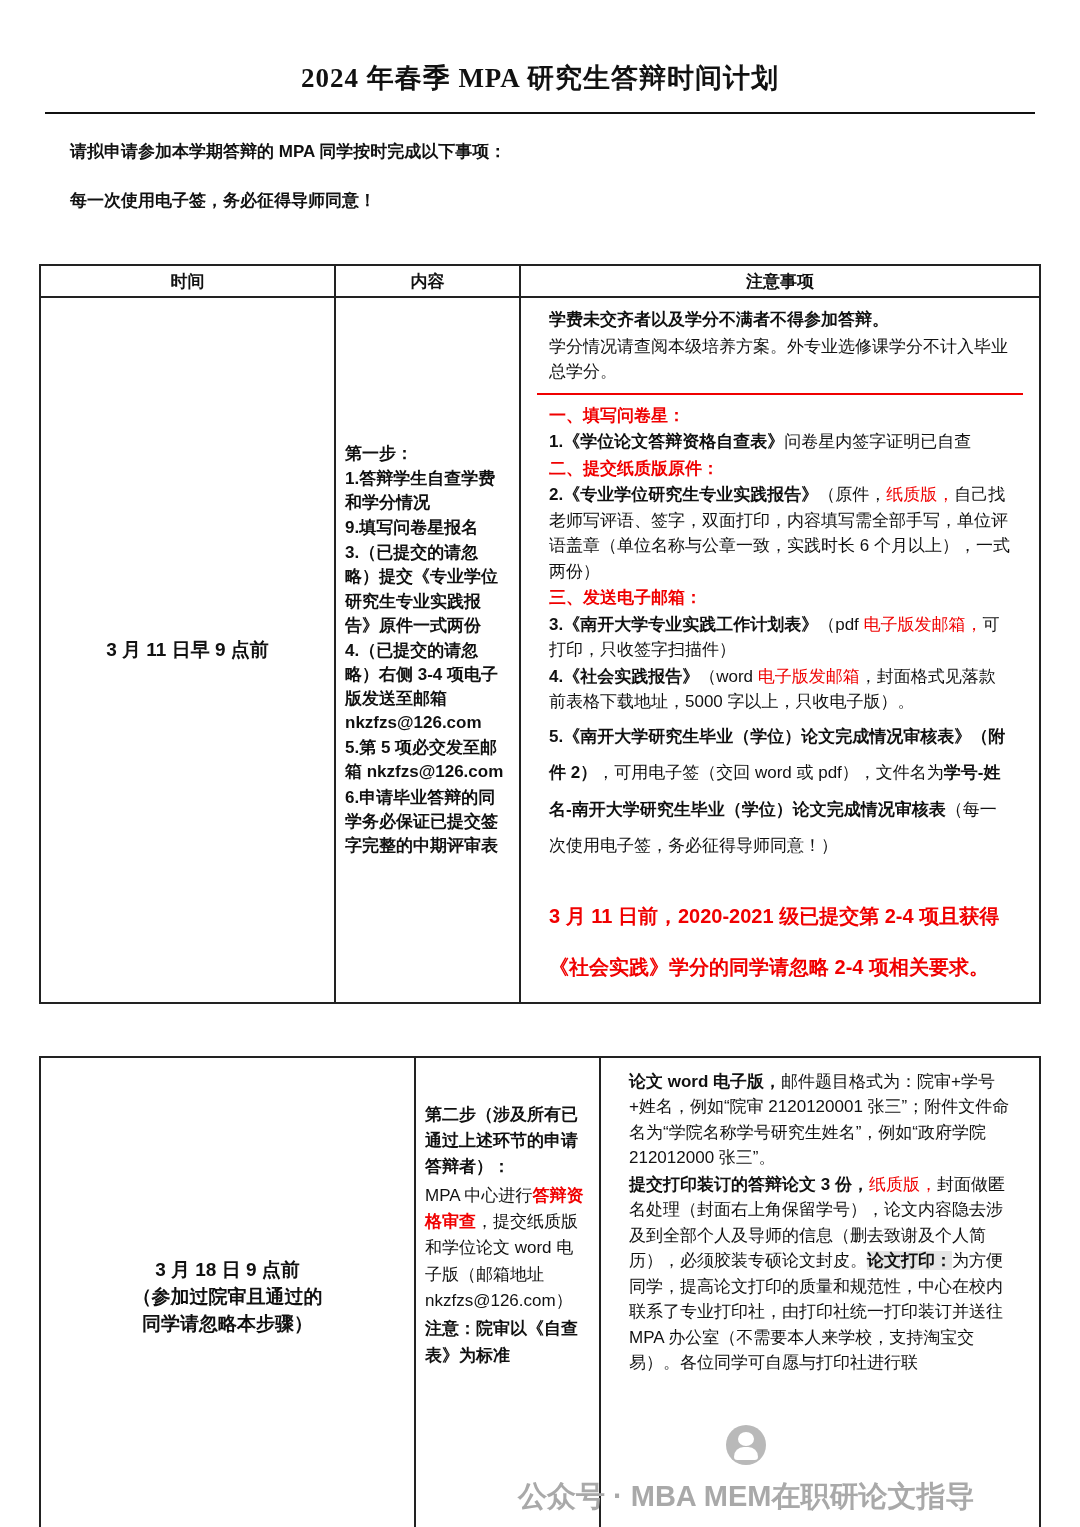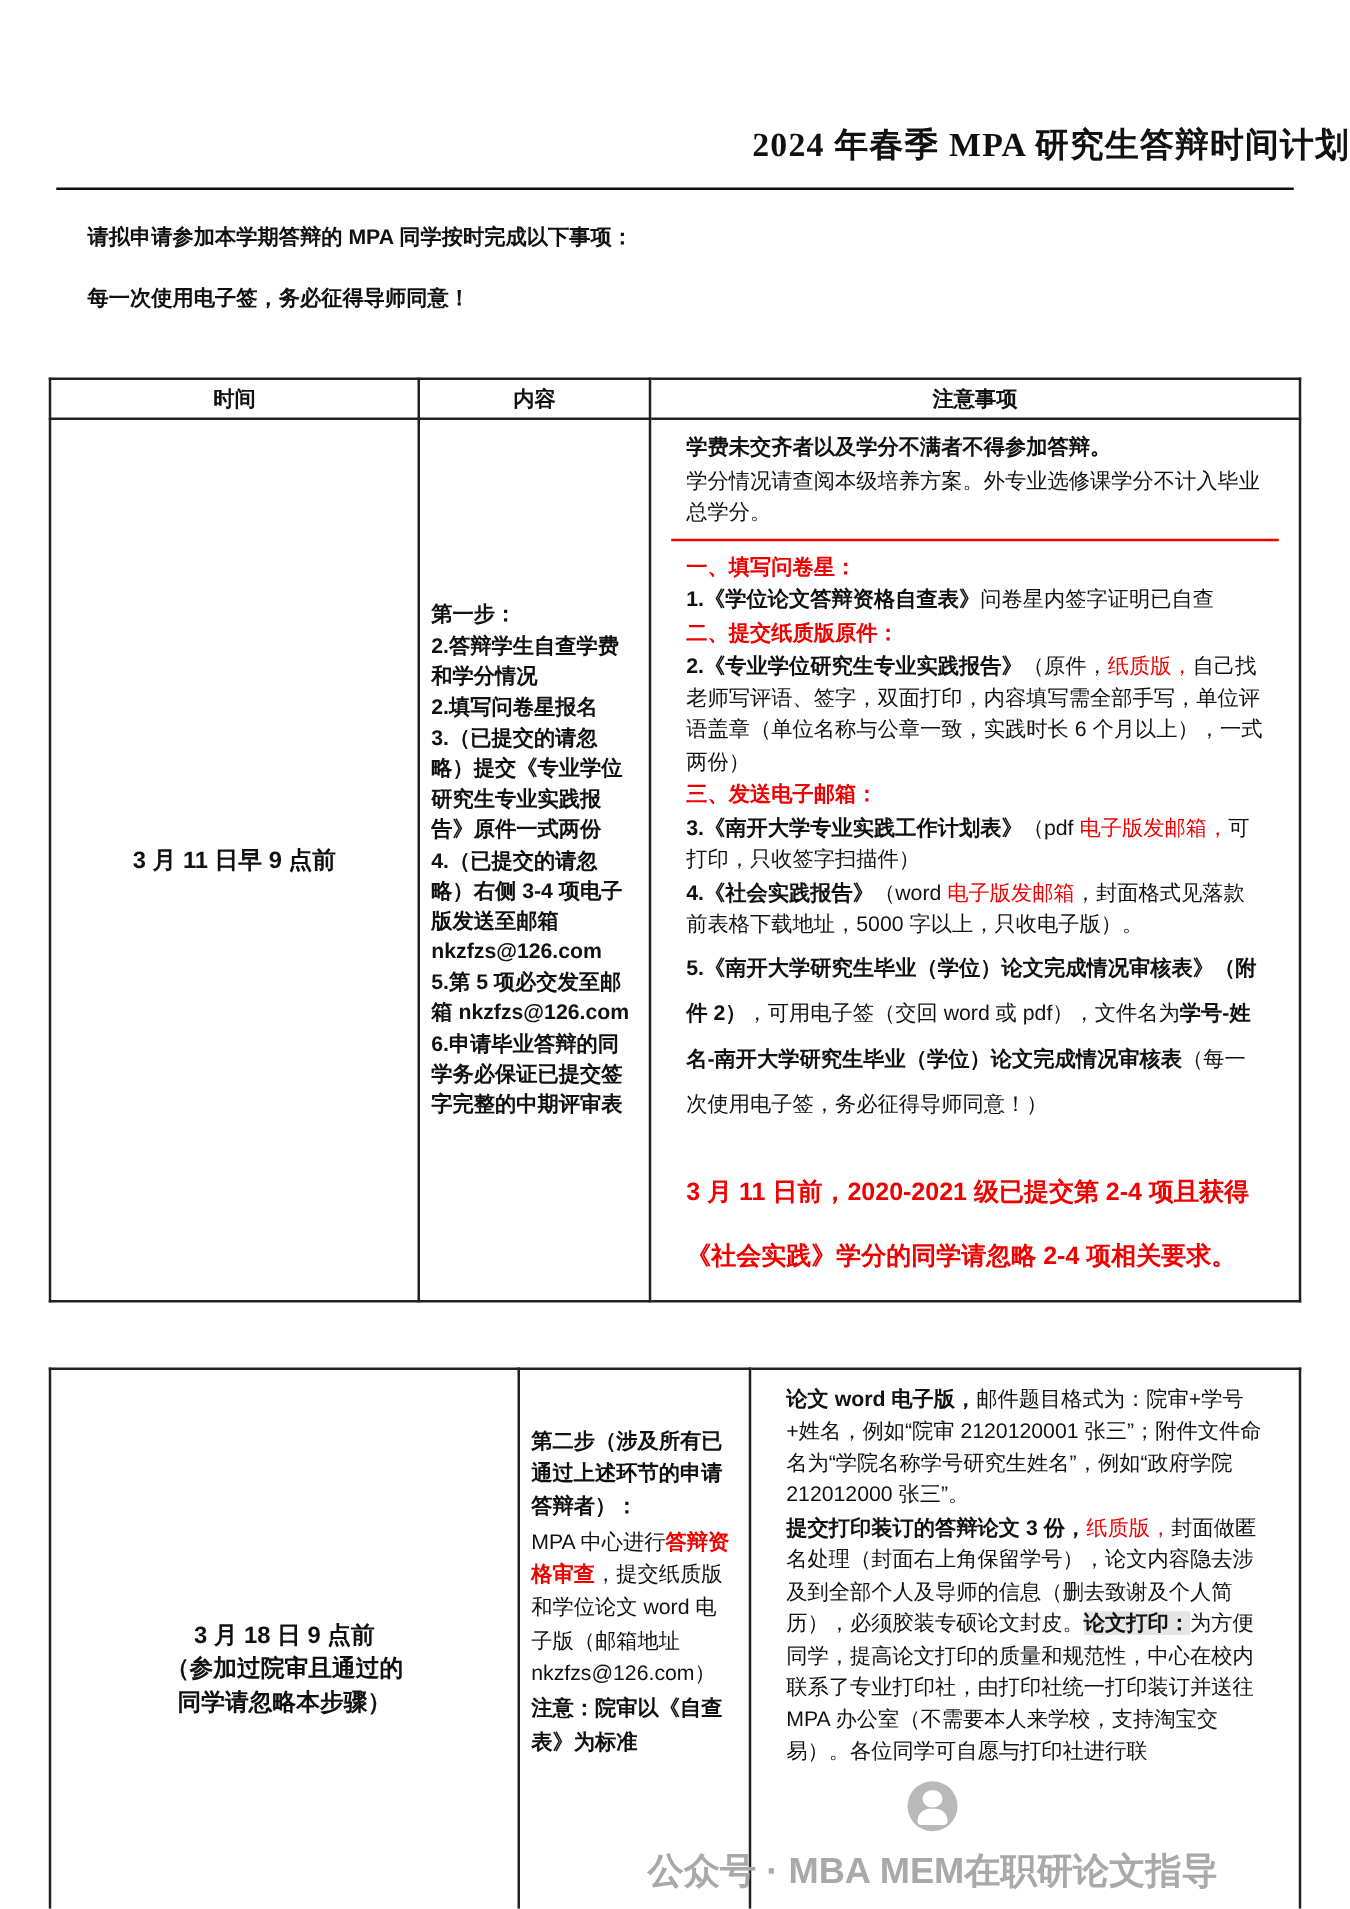--- a/index.html
+++ b/index.html
@@ -3,21 +3,21 @@
 <meta charset="utf-8">
 <style>
   * { margin:0; padding:0; box-sizing:border-box; }
   html,body { background:#ffffff; }
   .page {
     width:1080px; height:1527px; margin:0 auto; background:#fff;
     position:relative; overflow:hidden;
     font-family:"Liberation Sans","DejaVu Sans",sans-serif; color:#111;
   }
   .title {
-    padding-top:98px; text-align:right;
+    padding-top:60px; text-align:center;
     font-family:"Liberation Serif","DejaVu Serif",serif;
     font-weight:700; font-size:27px; letter-spacing:1px;
   }
   .title-rule { margin:16px 45px 0 45px; border-top:2px solid #111; }
   .intro { margin:26px 70px 0; font-size:17px; font-weight:700; }
   .intro2 { }
 
   table.tbl { margin:52px auto 0; width:1000px; border-collapse:collapse; table-layout:fixed; }
   .tbl th, .tbl td { border:2px solid #222; }
   .tbl th { height:32px; font-size:17px; font-weight:700; text-align:center; background:#fff; }
@@ -81,22 +81,22 @@
         <th>时间</th>
         <th>内容</th>
         <th>注意事项</th>
       </tr>
     </thead>
     <tbody>
       <tr>
         <td class="time-cell">3 月 11 日早 9 点前</td>
         <td class="content-cell">
             <div class="blk"><span class="b">第一步：</span></div>
-            <div class="blk"><span class="b">2.答辩学生自查学费和学分情况</span></div>
-            <div class="blk"><span class="b">2.填写问卷星报名</span></div>
+            <div class="blk"><span class="b">1.答辩学生自查学费和学分情况</span></div>
+            <div class="blk"><span class="b">9.填写问卷星报名</span></div>
             <div class="blk"><span class="b">3.（已提交的请忽略）提交《专业学位研究生专业实践报告》原件一式两份</span></div>
             <div class="blk"><span class="b">4.（已提交的请忽略）右侧 3-4 项电子版发送至邮箱 nkzfzs@126.com</span></div>
             <div class="blk"><span class="b">5.第 5 项必交发至邮箱 nkzfzs@126.com</span></div>
             <div class="blk"><span class="b">6.申请毕业答辩的同学务必保证已提交签字完整的中期评审表</span></div>
           </td>
         <td class="notes-cell">
             <div class="blk"><span class="b">学费未交齐者以及学分不满者不得参加答辩。</span></div>
             <div class="blk"><span>学分情况请查阅本级培养方案。外专业选修课学分不计入毕业总学分。</span></div>
             <div class="hr-red"></div>
             <div class="blk"><span class="rb">一、填写问卷星：</span></div>

